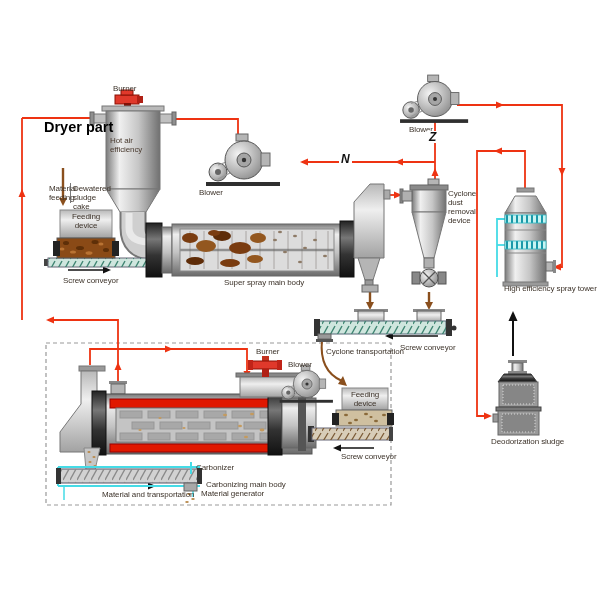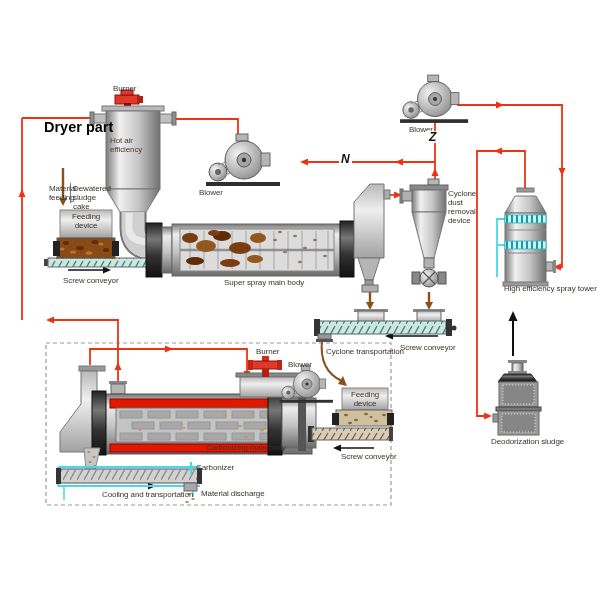--- a/index.html
+++ b/index.html
@@ -423,17 +423,17 @@
 <div class="lbl" style="left:491px;top:437px">Deodorization sludge</div>
 <div class="sym" style="left:339px;top:153px">N</div>
 <div class="sym" style="left:427px;top:131px">Z</div>
 <div class="lbl" style="left:326px;top:347px">Cyclone transportation</div>
 <div class="lbl" style="left:400px;top:343px">Screw conveyor</div>
 <div class="lbl" style="left:256px;top:347px">Burner</div>
 <div class="lbl" style="left:288px;top:360px">Blower</div>
 <div class="lbl ctr" style="left:342px;top:390px;width:46px">Feeding
 device</div>
 <div class="lbl" style="left:341px;top:452px">Screw conveyor</div>
-<div class="lbl" style="left:206px;top:443px">Carbonizing main body</div>
+<div class="lbl" style="left:206px;top:480px">Carbonizing main body</div>
 <div class="lbl" style="left:196px;top:463px">Carbonizer</div>
-<div class="lbl" style="left:102px;top:490px">Cooling and transportation</div>
-<div class="lbl" style="left:201px;top:489px">Material discharge</div>
+<div class="lbl" style="left:102px;top:490px">Material and transportation</div>
+<div class="lbl" style="left:201px;top:489px">Material generator</div>
 </div>
 
 </body></html>

